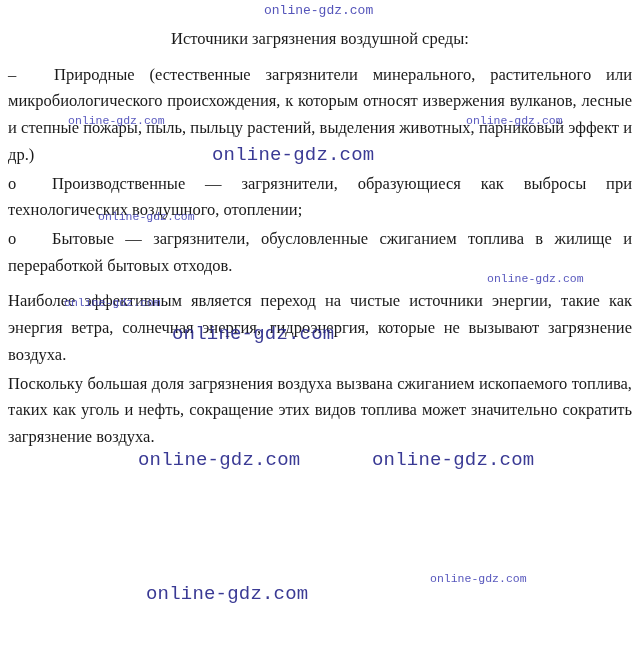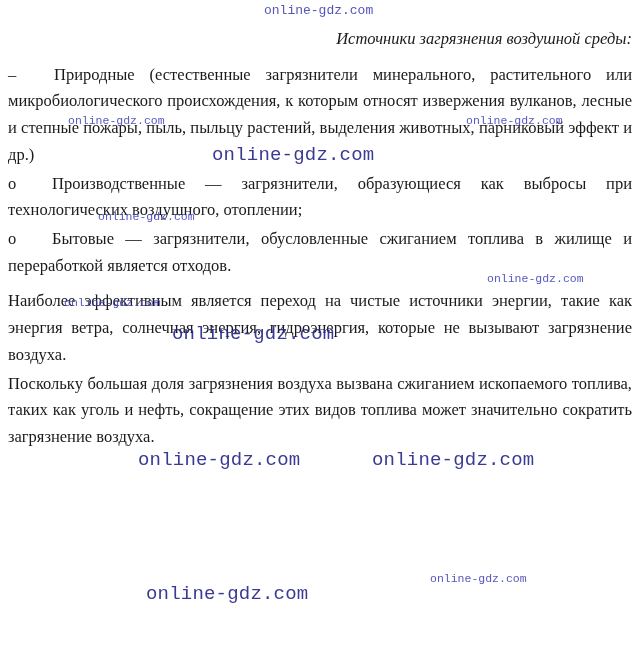--- a/index.html
+++ b/index.html
@@ -34,22 +34,21 @@
     text-justify: inter-word;
   }
   .marker {
     display: inline-block;
     min-width: 44px;
   }
   .marker.dash {
     min-width: 46px;
   }
   .para.noj {
-    text-align: right;
-    font-style: italic;
+    text-align: center;
   }
   .gap {
     height: 7px;
   }
   
   .wm {
     position: absolute;
     color: #3b3bbf;
     font-family: Liberation Mono, monospace;
     white-space: nowrap;
@@ -80,21 +79,21 @@
     <p class="para noj"><span>Источники загрязнения воздушной среды:</span></p>
 
     <div class="gap"></div>
 
     <p class="para"><span class="marker dash">–</span><span>Природные (естественные загрязнители минерального, растительного или микробиологического происхождения, к которым относят извержения вулканов, лесные и степные пожары, пыль, пыльцу растений, выделения животных, парниковый эффект и др.)</span></p>
 
 
 
     <p class="para"><span class="marker">o</span><span>Производственные — загрязнители, образующиеся как выбросы при технологических воздушного, отоплении;</span></p>
 
-    <p class="para"><span class="marker">o</span><span>Бытовые — загрязнители, обусловленные сжиганием топлива в жилище и переработкой является отходов.</span></p>
+    <p class="para"><span class="marker">o</span><span>Бытовые — загрязнители, обусловленные сжиганием топлива в жилище и переработкой бытовых отходов.</span></p>
 
     <div class="gap"></div>
 
     <p class="para">Наиболее эффективным является переход на чистые источники энергии, такие как энергия ветра, солнечная энергия, гидроэнергия, которые не вызывают загрязнение воздуха.</p>
 
     <p class="para">Поскольку большая доля загрязнения воздуха вызвана сжиганием ископаемого топлива, таких как уголь и нефть, сокращение этих видов топлива может значительно сократить загрязнение воздуха.</p>
 
   </div>
 
   <div id="watermark-layer">

